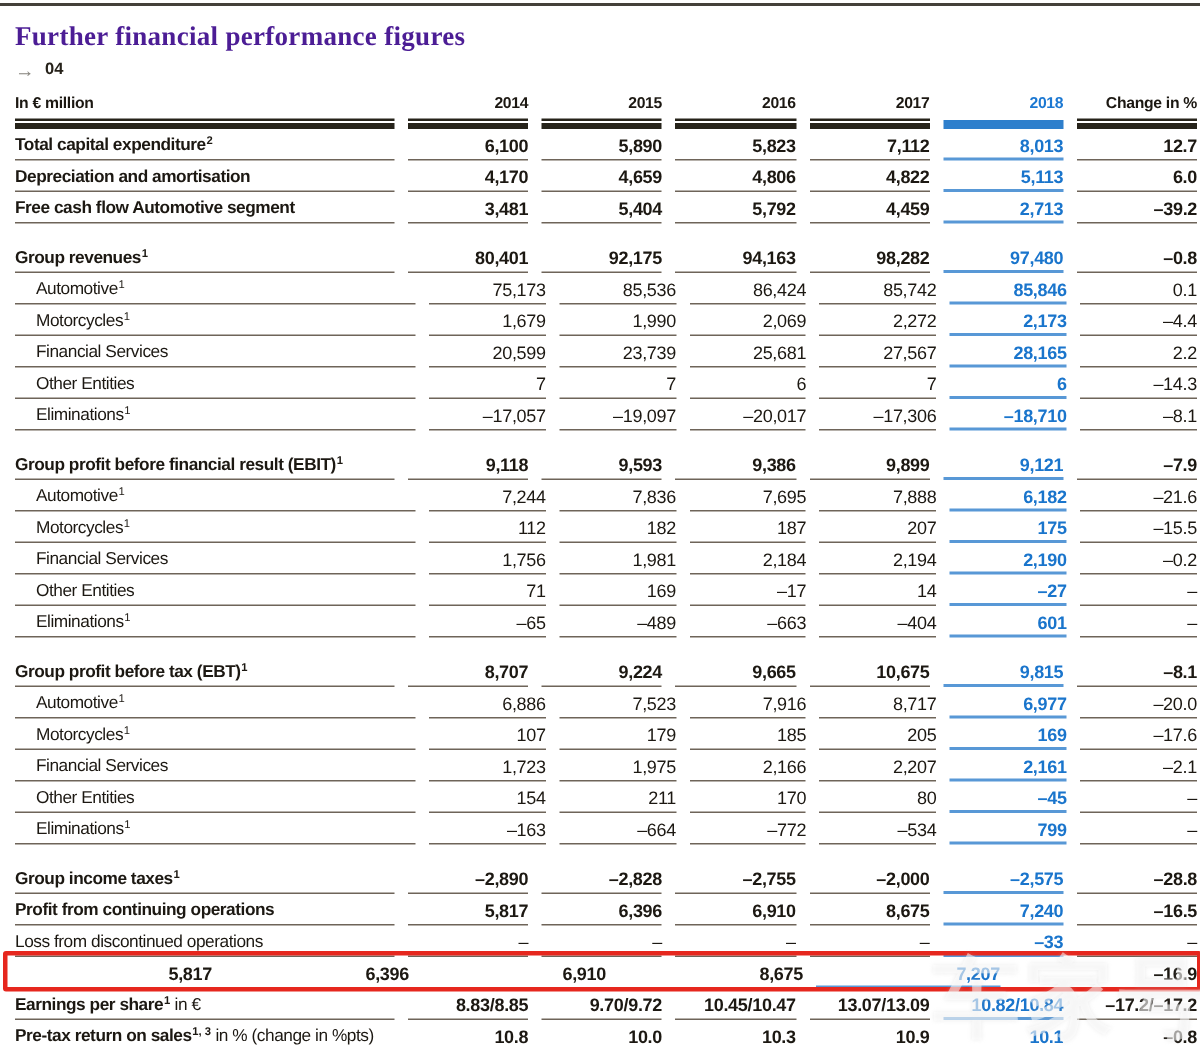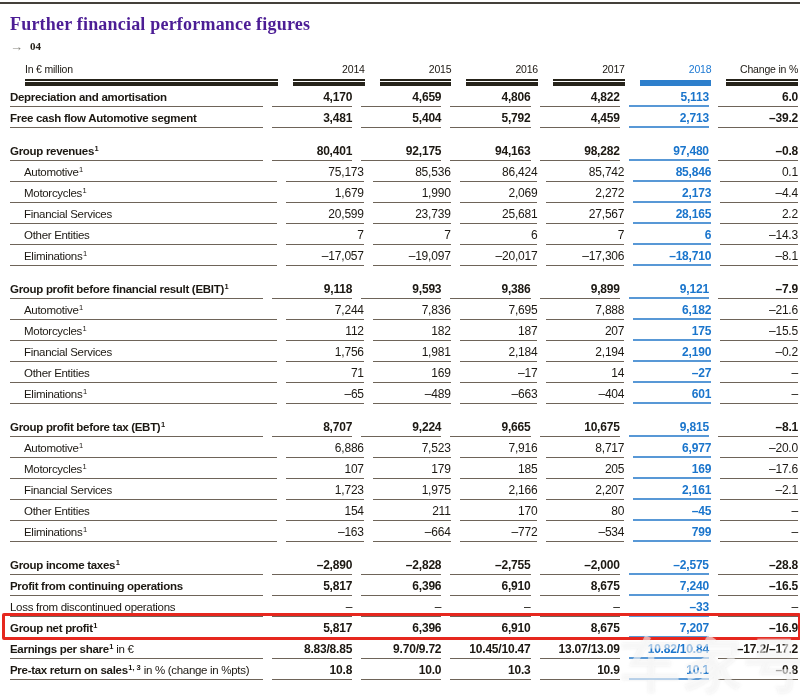--- a/index.html
+++ b/index.html
@@ -4,29 +4,29 @@
 <style>
   html,body{margin:0;padding:0;background:#ffffff;}
   body{width:800px;height:699px;overflow:hidden;position:relative;
        font-family:"Liberation Sans",sans-serif;color:#1c1812;}
   .top-rule{position:absolute;top:2px;left:0;width:800px;height:2px;background:#44403a;}
   .page{padding:12px 2px 0 10px;}
   .title{font-family:"Liberation Serif",serif;font-weight:700;font-size:18px;
          line-height:20px;color:#4c1d95;margin:2px 0 0 0;letter-spacing:.2px;}
   .ref{display:flex;align-items:center;gap:7px;margin-top:5px;height:14px;}
   .ref .arrow{color:#87857e;font-size:13px;line-height:13px;}
-  .ref .num{font-size:11px;font-weight:700;color:#26221a;font-family:Liberation Serif, serif;}
+  .ref .num{font-size:11px;font-weight:700;color:#26221a;}
 
   .table{margin-top:10px;}
   .hrow,.row{display:flex;align-items:flex-end;}
   .cl{width:253px;flex:none;}
   .cn{flex:1;margin-left:9px;text-align:right;min-width:0;}
 
   
-  .hrow .hc{font-size:10.5px;font-weight:400;letter-spacing:-.2px;margin-left:15px;}
+  .hrow .hc{font-size:10.5px;font-weight:700;letter-spacing:-.2px;}
   .hrow .htxt{display:block;padding-bottom:4px;}
   .hrow .cn .htxt{}
   .hrule{height:7px;background:linear-gradient(to bottom,#26231a 0 1.5px,#ffffff 1.5px 3px,#26231a 3px 7px);}
   .hc.y18h .htxt{color:#1c78d2;}
   .hc.y18h .hrule{background:linear-gradient(to bottom,#ffffff 0 1px,#2e7fcc 1px 7px);}
 
   
   .row{height:21px;}
   .row .cl,.row .cn{border-bottom:1.5px solid #6e6459;padding-bottom:3px;
        font-size:11.5px;letter-spacing:-.3px;line-height:12px;white-space:nowrap;}
@@ -85,20 +85,29 @@
         <div class="hrule"></div>
       </div>
       <div class="hc cn">
         <span class="htxt">Change in %</span>
         <div class="hrule"></div>
       </div>
     </div>
 
     <div>
         <div class="row bold">
+          <div class="cl"><span>Total capital expenditure</span><sup>2</sup></div>
+          <div class="cn">6,100</div>
+          <div class="cn">5,890</div>
+          <div class="cn">5,823</div>
+          <div class="cn">7,112</div>
+          <div class="cn y18">8,013</div>
+          <div class="cn">12.7</div>
+        </div>
+        <div class="row bold">
           <div class="cl"><span>Depreciation and amortisation</span></div>
           <div class="cn">4,170</div>
           <div class="cn">4,659</div>
           <div class="cn">4,806</div>
           <div class="cn">4,822</div>
           <div class="cn y18">5,113</div>
           <div class="cn">6.0</div>
         </div>
         <div class="row bold">
           <div class="cl"><span>Free cash flow Automotive segment</span></div>
@@ -296,21 +305,20 @@
         <div class="row">
           <div class="cl"><span>Loss from discontinued operations</span></div>
           <div class="cn">–</div>
           <div class="cn">–</div>
           <div class="cn">–</div>
           <div class="cn">–</div>
           <div class="cn y18">–33</div>
           <div class="cn">–</div>
         </div>
         <div class="row bold red">
-          <div class="cl"><span>Group net profit</span><sup>1</sup></div>
           <div class="cn">5,817</div>
           <div class="cn">6,396</div>
           <div class="cn">6,910</div>
           <div class="cn">8,675</div>
           <div class="cn y18">7,207</div>
           <div class="cn">–16.9</div>
         </div>
         <div class="row bold">
           <div class="cl"><span>Earnings per share</span><sup>1</sup><span class="suffix"> in €</span></div>
           <div class="cn">8.83/8.85</div>

